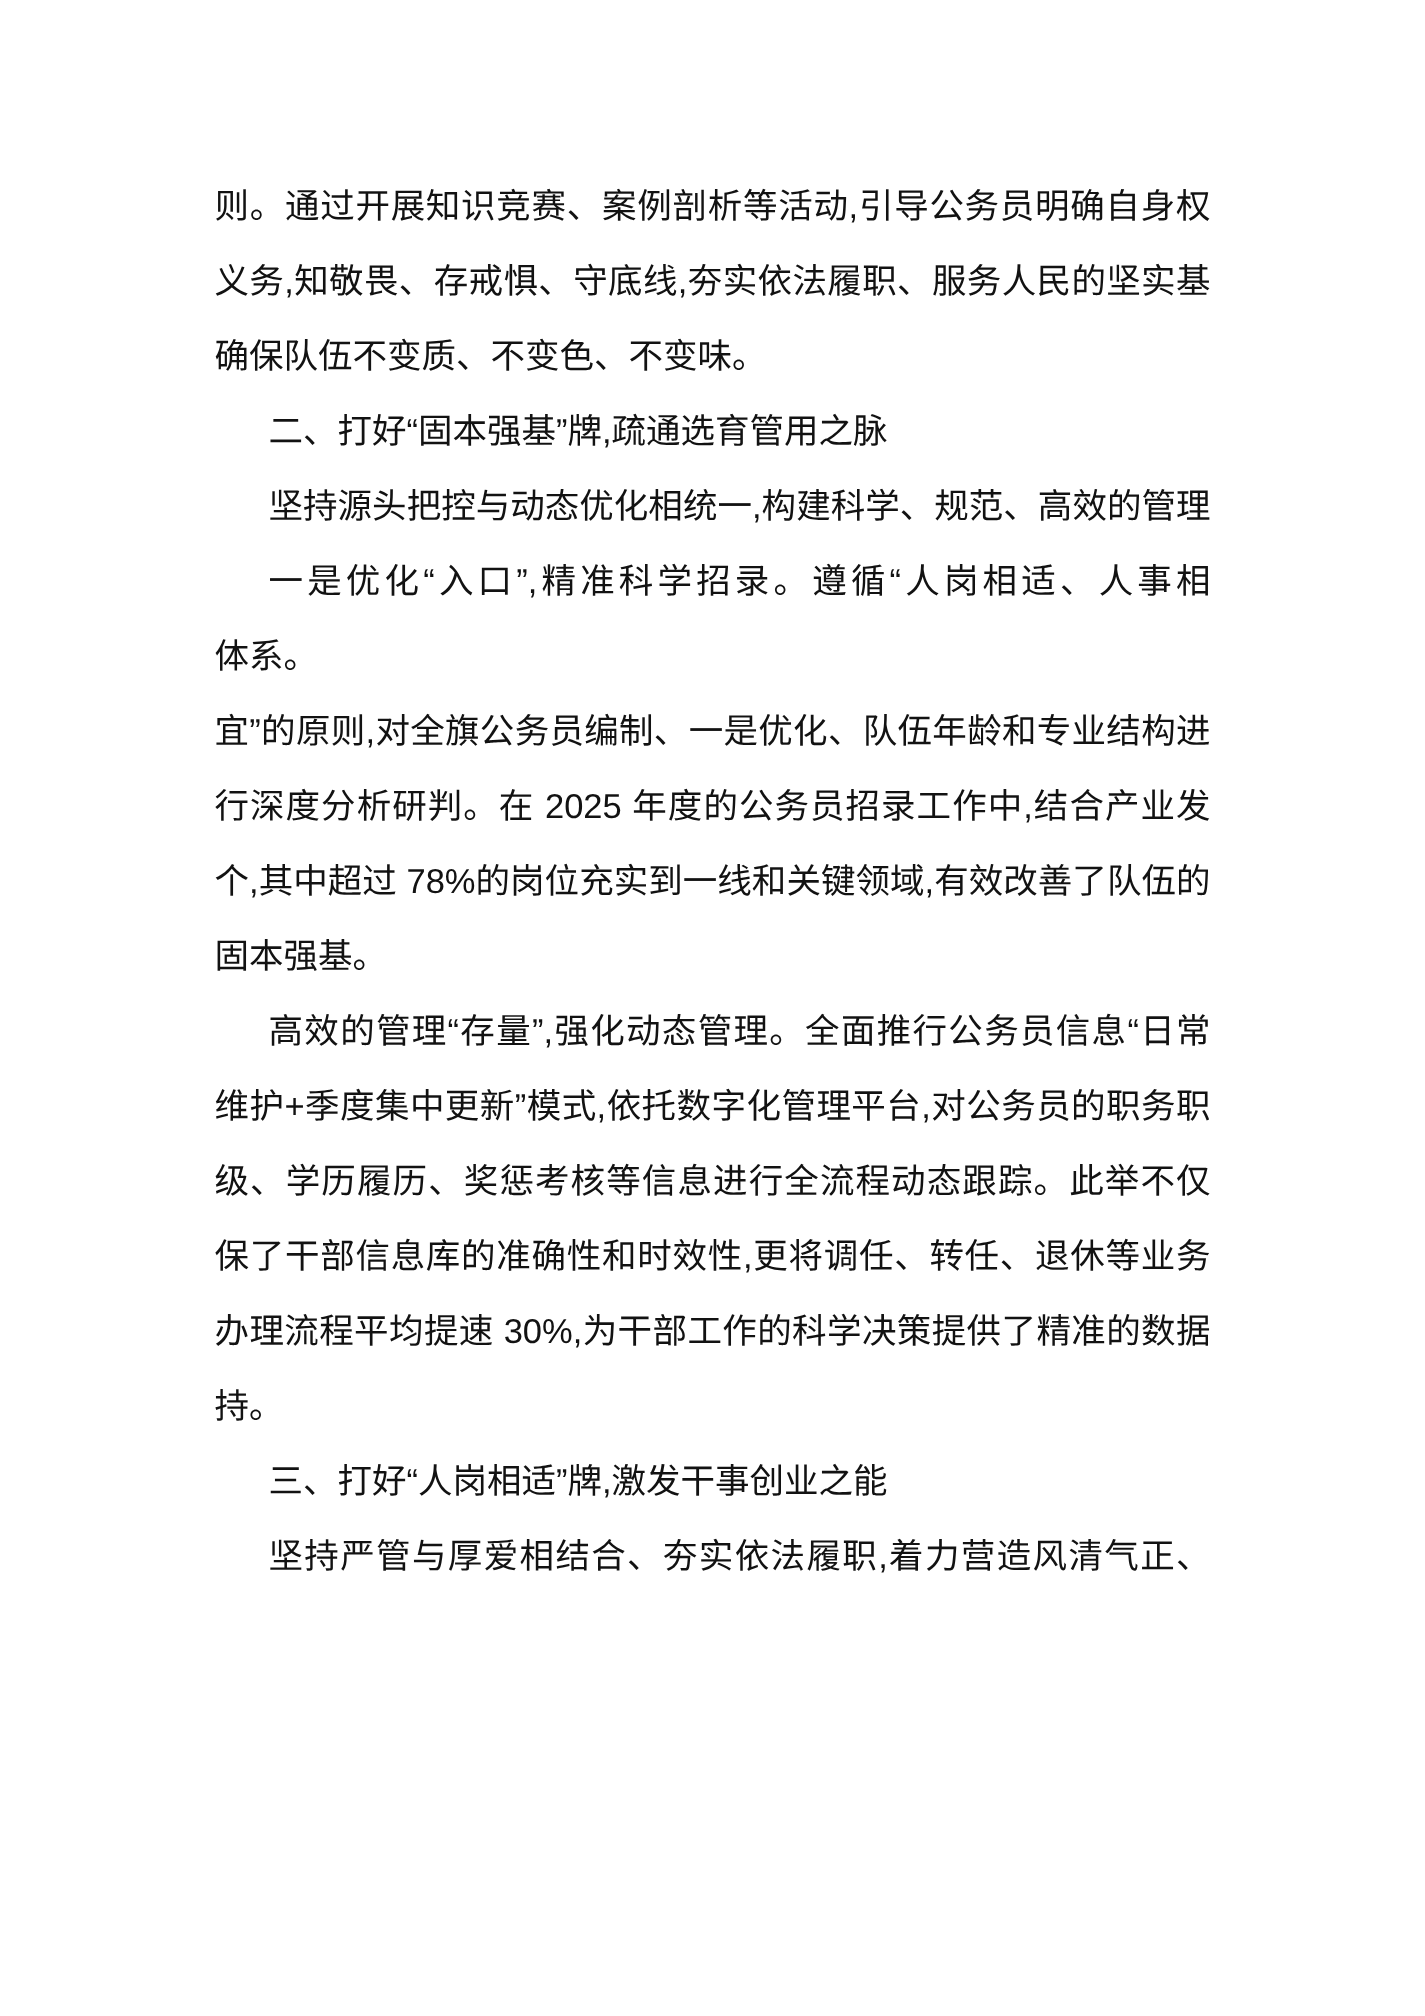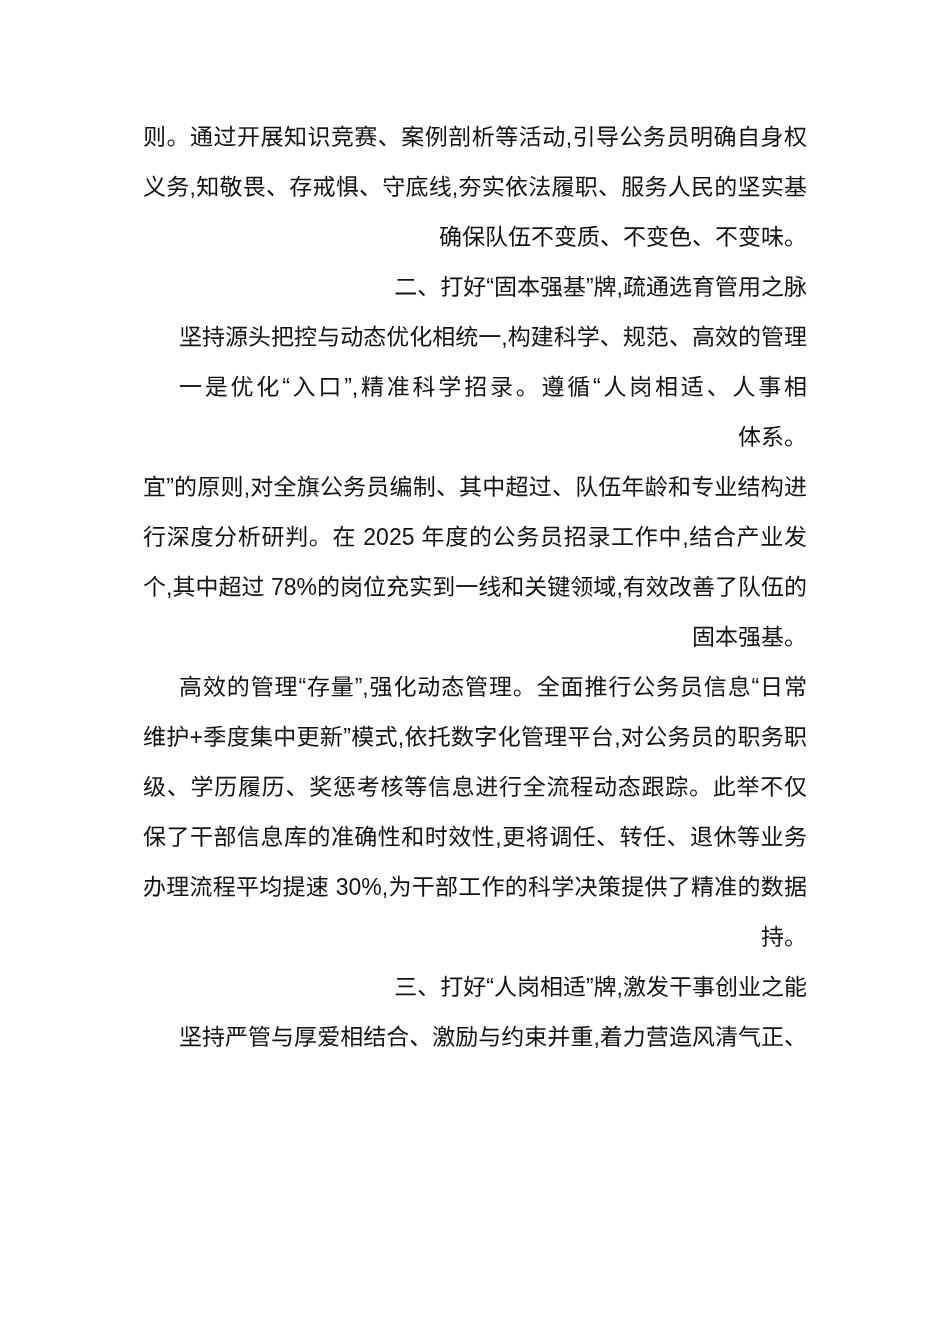--- a/index.html
+++ b/index.html
@@ -21,21 +21,21 @@
     top: 112px;
     width: 664px;
   }
   .line {
     height: 50px;
     line-height: 50px;
     font-size: 23px;
     color: #121212;
     overflow: hidden;
     white-space: normal;
-    text-align: right;
+    text-align: left;
   }
   .line.indent {
     padding-left: 36px;
   }
   .line.fill {
     text-align: justify;
     text-align-last: justify;
   }
 </style>
 </head>
@@ -43,26 +43,26 @@
 
 <div class="doc-page">
   <div class="text-block">
       <div class="line fill">则。通过开展知识竞赛、案例剖析等活动,引导公务员明确自身权利</div>
       <div class="line fill">义务,知敬畏、存戒惧、守底线,夯实依法履职、服务人民的坚实基础,</div>
       <div class="line">确保队伍不变质、不变色、不变味。</div>
       <div class="line indent">二、打好“固本强基”牌,疏通选育管用之脉</div>
       <div class="line indent fill">坚持源头把控与动态优化相统一,构建科学、规范、高效的管理</div>
       <div class="line indent fill">一是优化“入口”,精准科学招录。遵循“人岗相适、人事相</div>
       <div class="line">体系。</div>
-      <div class="line fill">宜”的原则,对全旗公务员编制、其中超过、队伍年龄和专业结构进</div>
+      <div class="line fill">宜”的原则,对全旗公务员编制、一是优化、队伍年龄和专业结构进</div>
       <div class="line fill">行深度分析研判。在 2025 年度的公务员招录工作中,结合产业发展、</div>
       <div class="line fill">个,其中超过 78%的岗位充实到一线和关键领域,有效改善了队伍的</div>
       <div class="line">固本强基。</div>
       <div class="line indent fill">高效的管理“存量”,强化动态管理。全面推行公务员信息“日常</div>
       <div class="line fill">维护+季度集中更新”模式,依托数字化管理平台,对公务员的职务职</div>
       <div class="line fill">级、学历履历、奖惩考核等信息进行全流程动态跟踪。此举不仅确</div>
       <div class="line fill">保了干部信息库的准确性和时效性,更将调任、转任、退休等业务的</div>
       <div class="line fill">办理流程平均提速 30%,为干部工作的科学决策提供了精准的数据支</div>
       <div class="line">持。</div>
       <div class="line indent">三、打好“人岗相适”牌,激发干事创业之能</div>
-      <div class="line indent fill">坚持严管与厚爱相结合、激励与约束并重,着力营造风清气正、</div>
+      <div class="line indent fill">坚持严管与厚爱相结合、夯实依法履职,着力营造风清气正、</div>
     </div>
 </div>
 
 </body></html>

